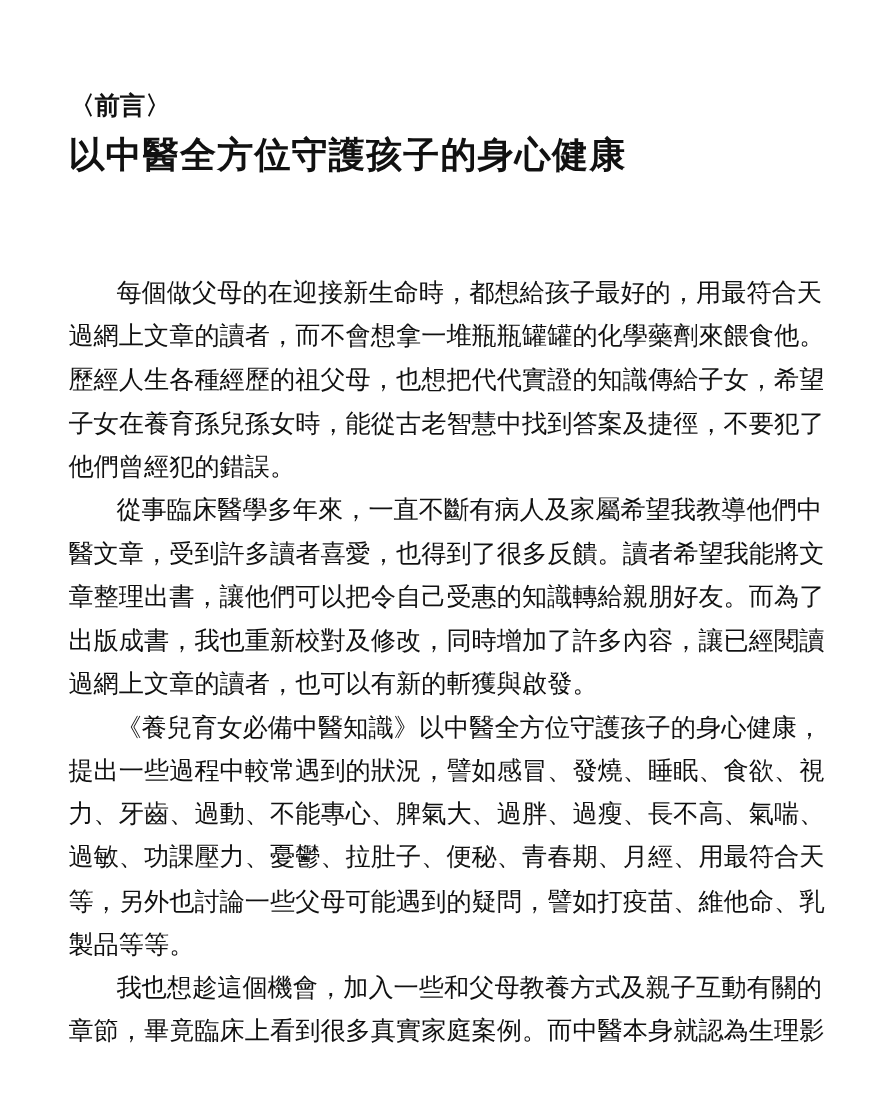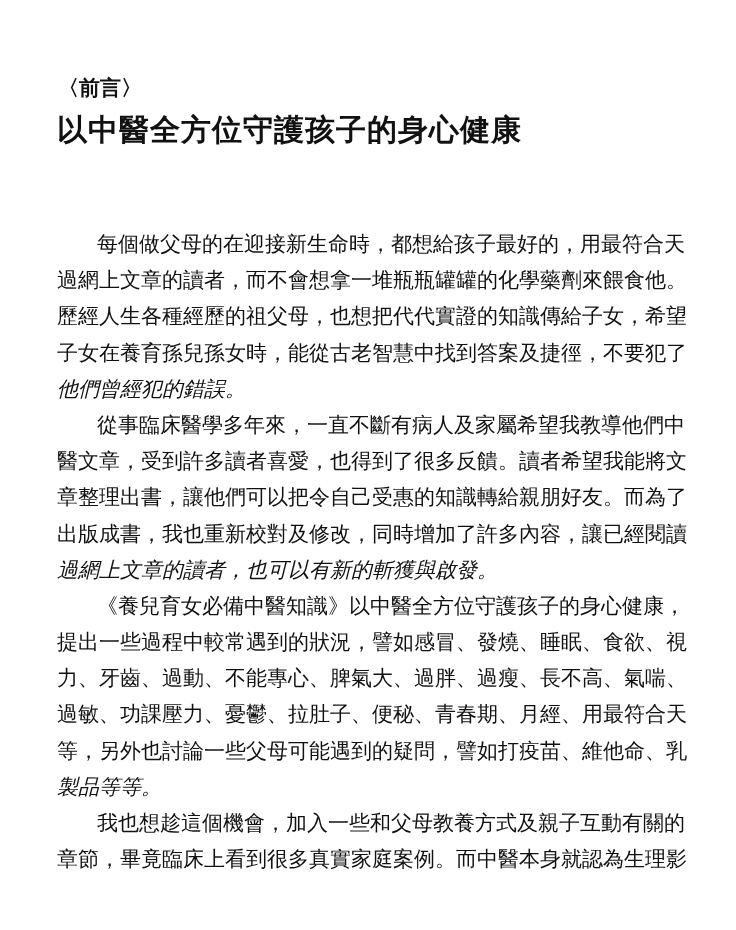--- a/index.html
+++ b/index.html
@@ -55,21 +55,20 @@
       white-space: nowrap;
       overflow: visible;
       text-align: justify;
       text-align-last: justify;
     }
     .line.indent {
       padding-left: 40px;
     }
     .line.last {
       text-align-last: left;
-      font-style: italic;
     }
   </style>
 </head>
 <body>
 
 <div class="page">
   <div class="section-label">〈前言〉</div>
   <div class="title">以中醫全方位守護孩子的身心健康</div>
 
   <div class="body-text">

